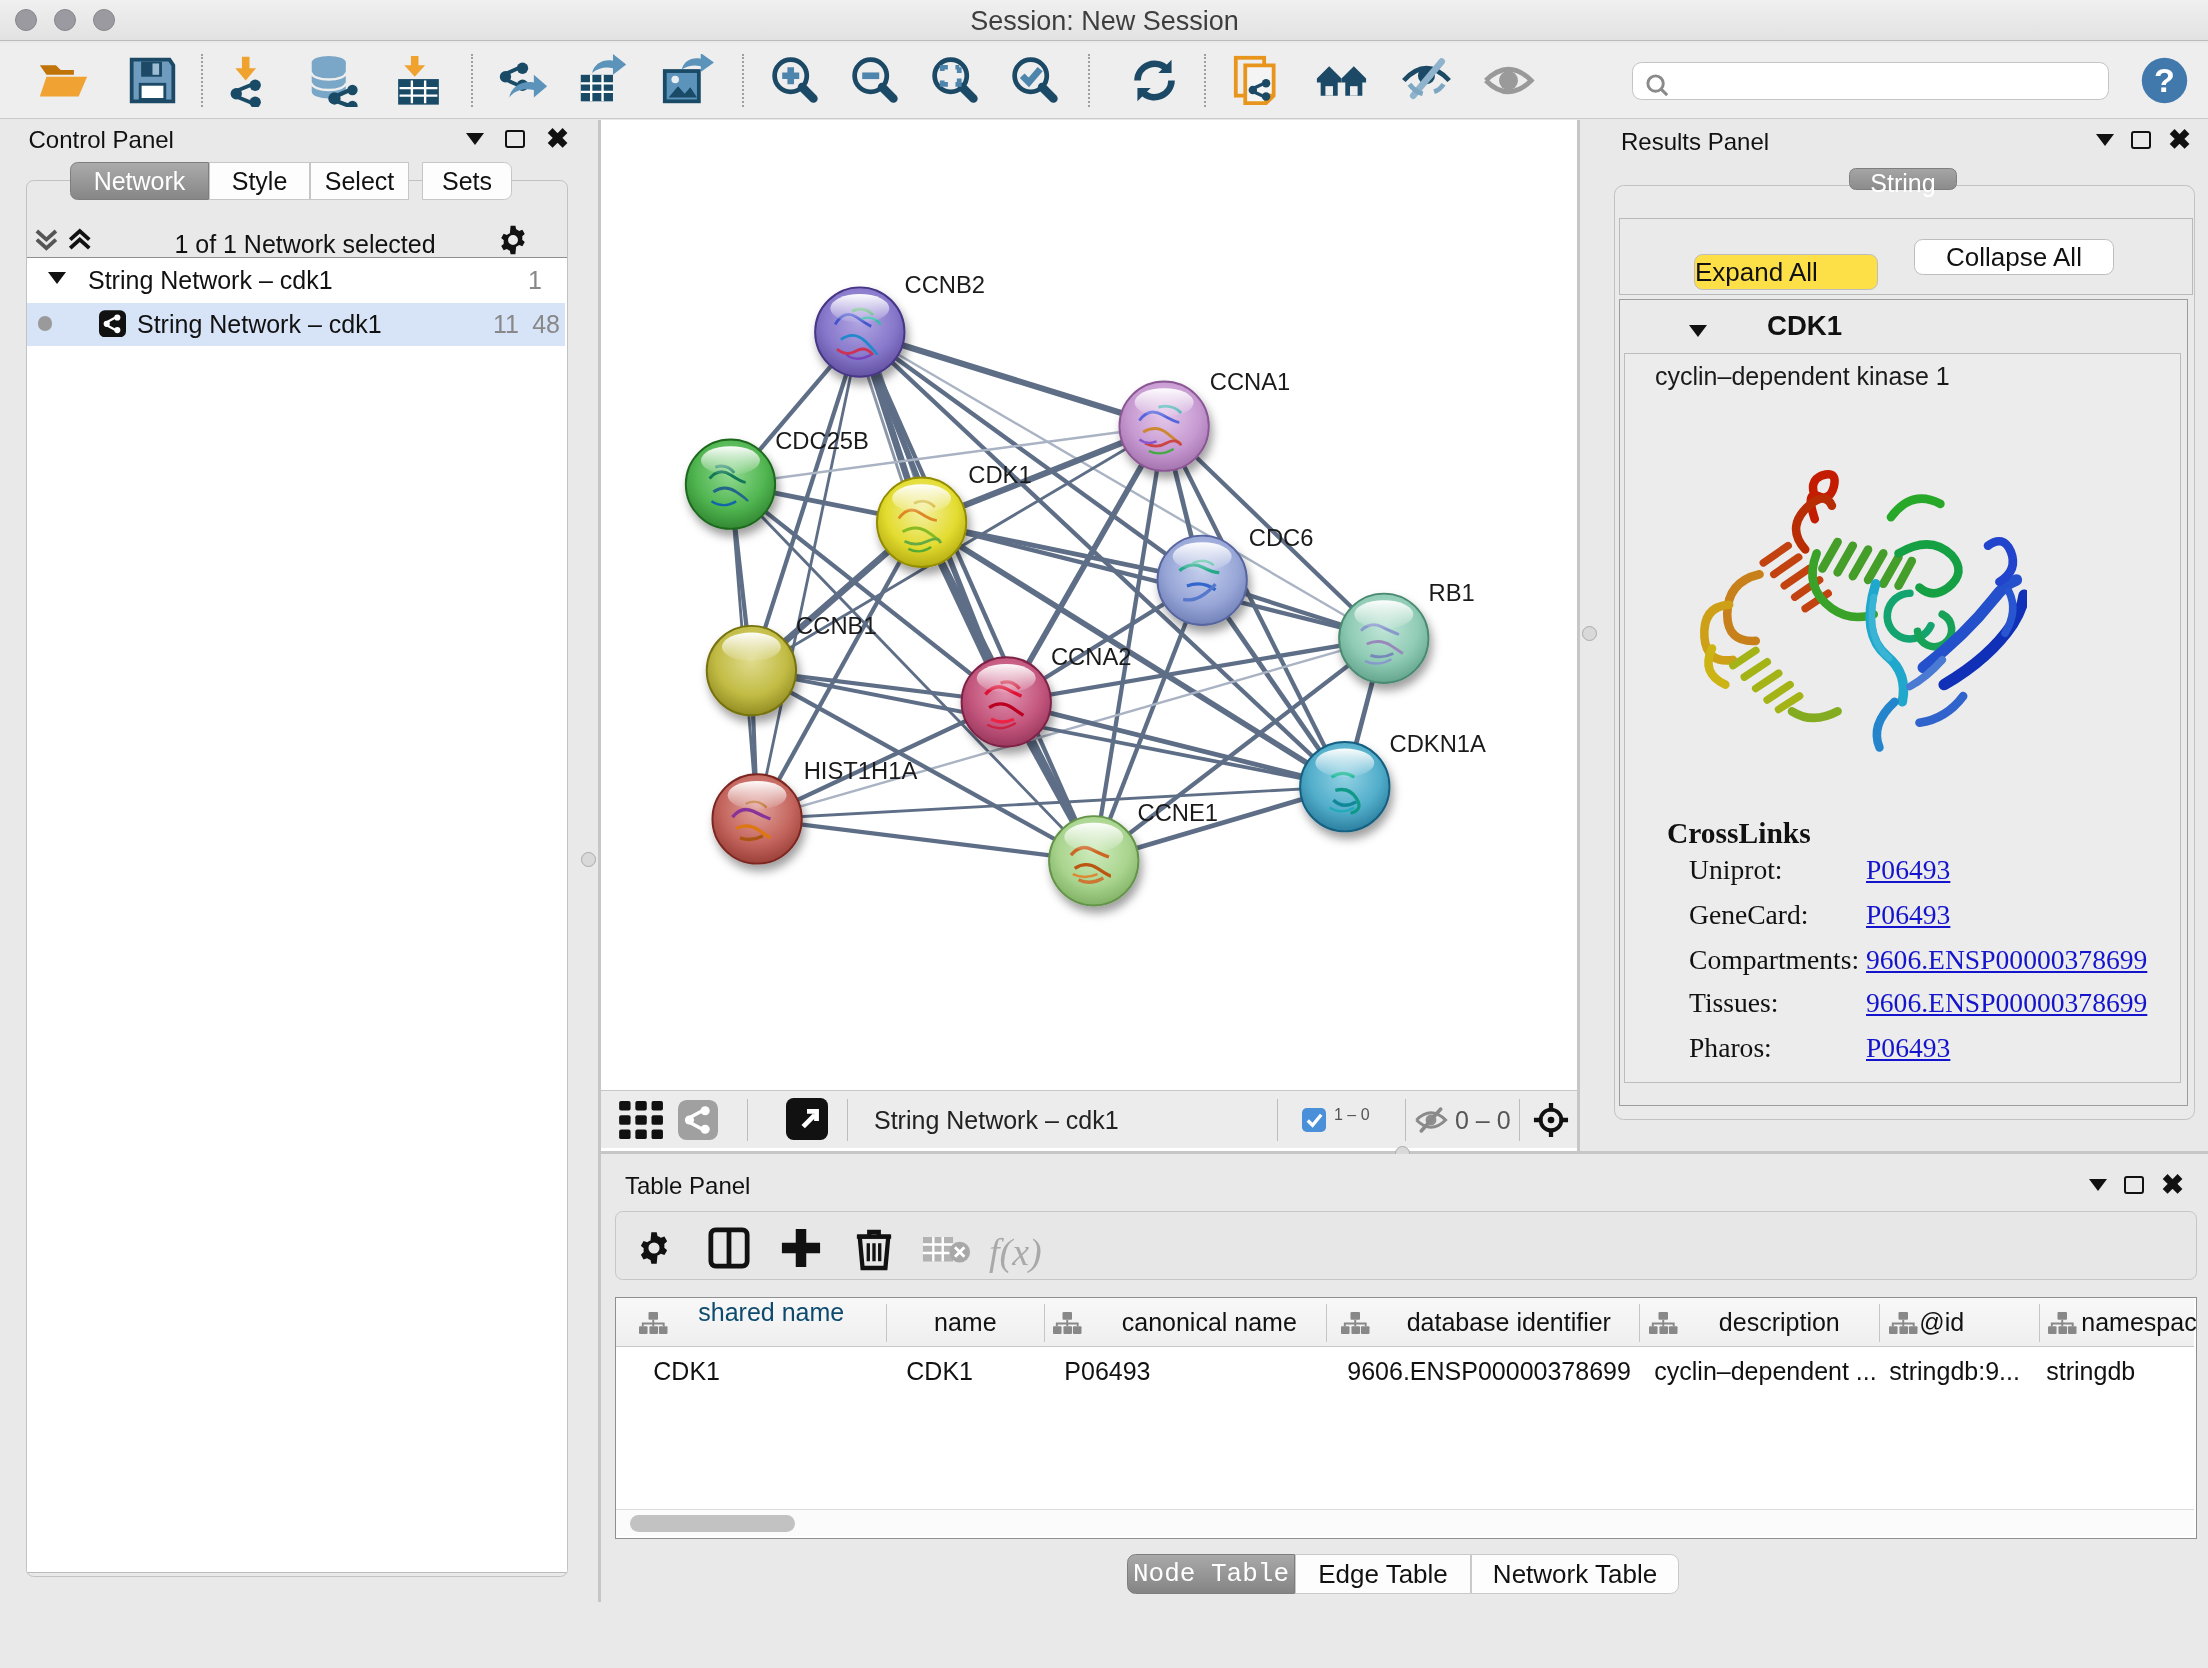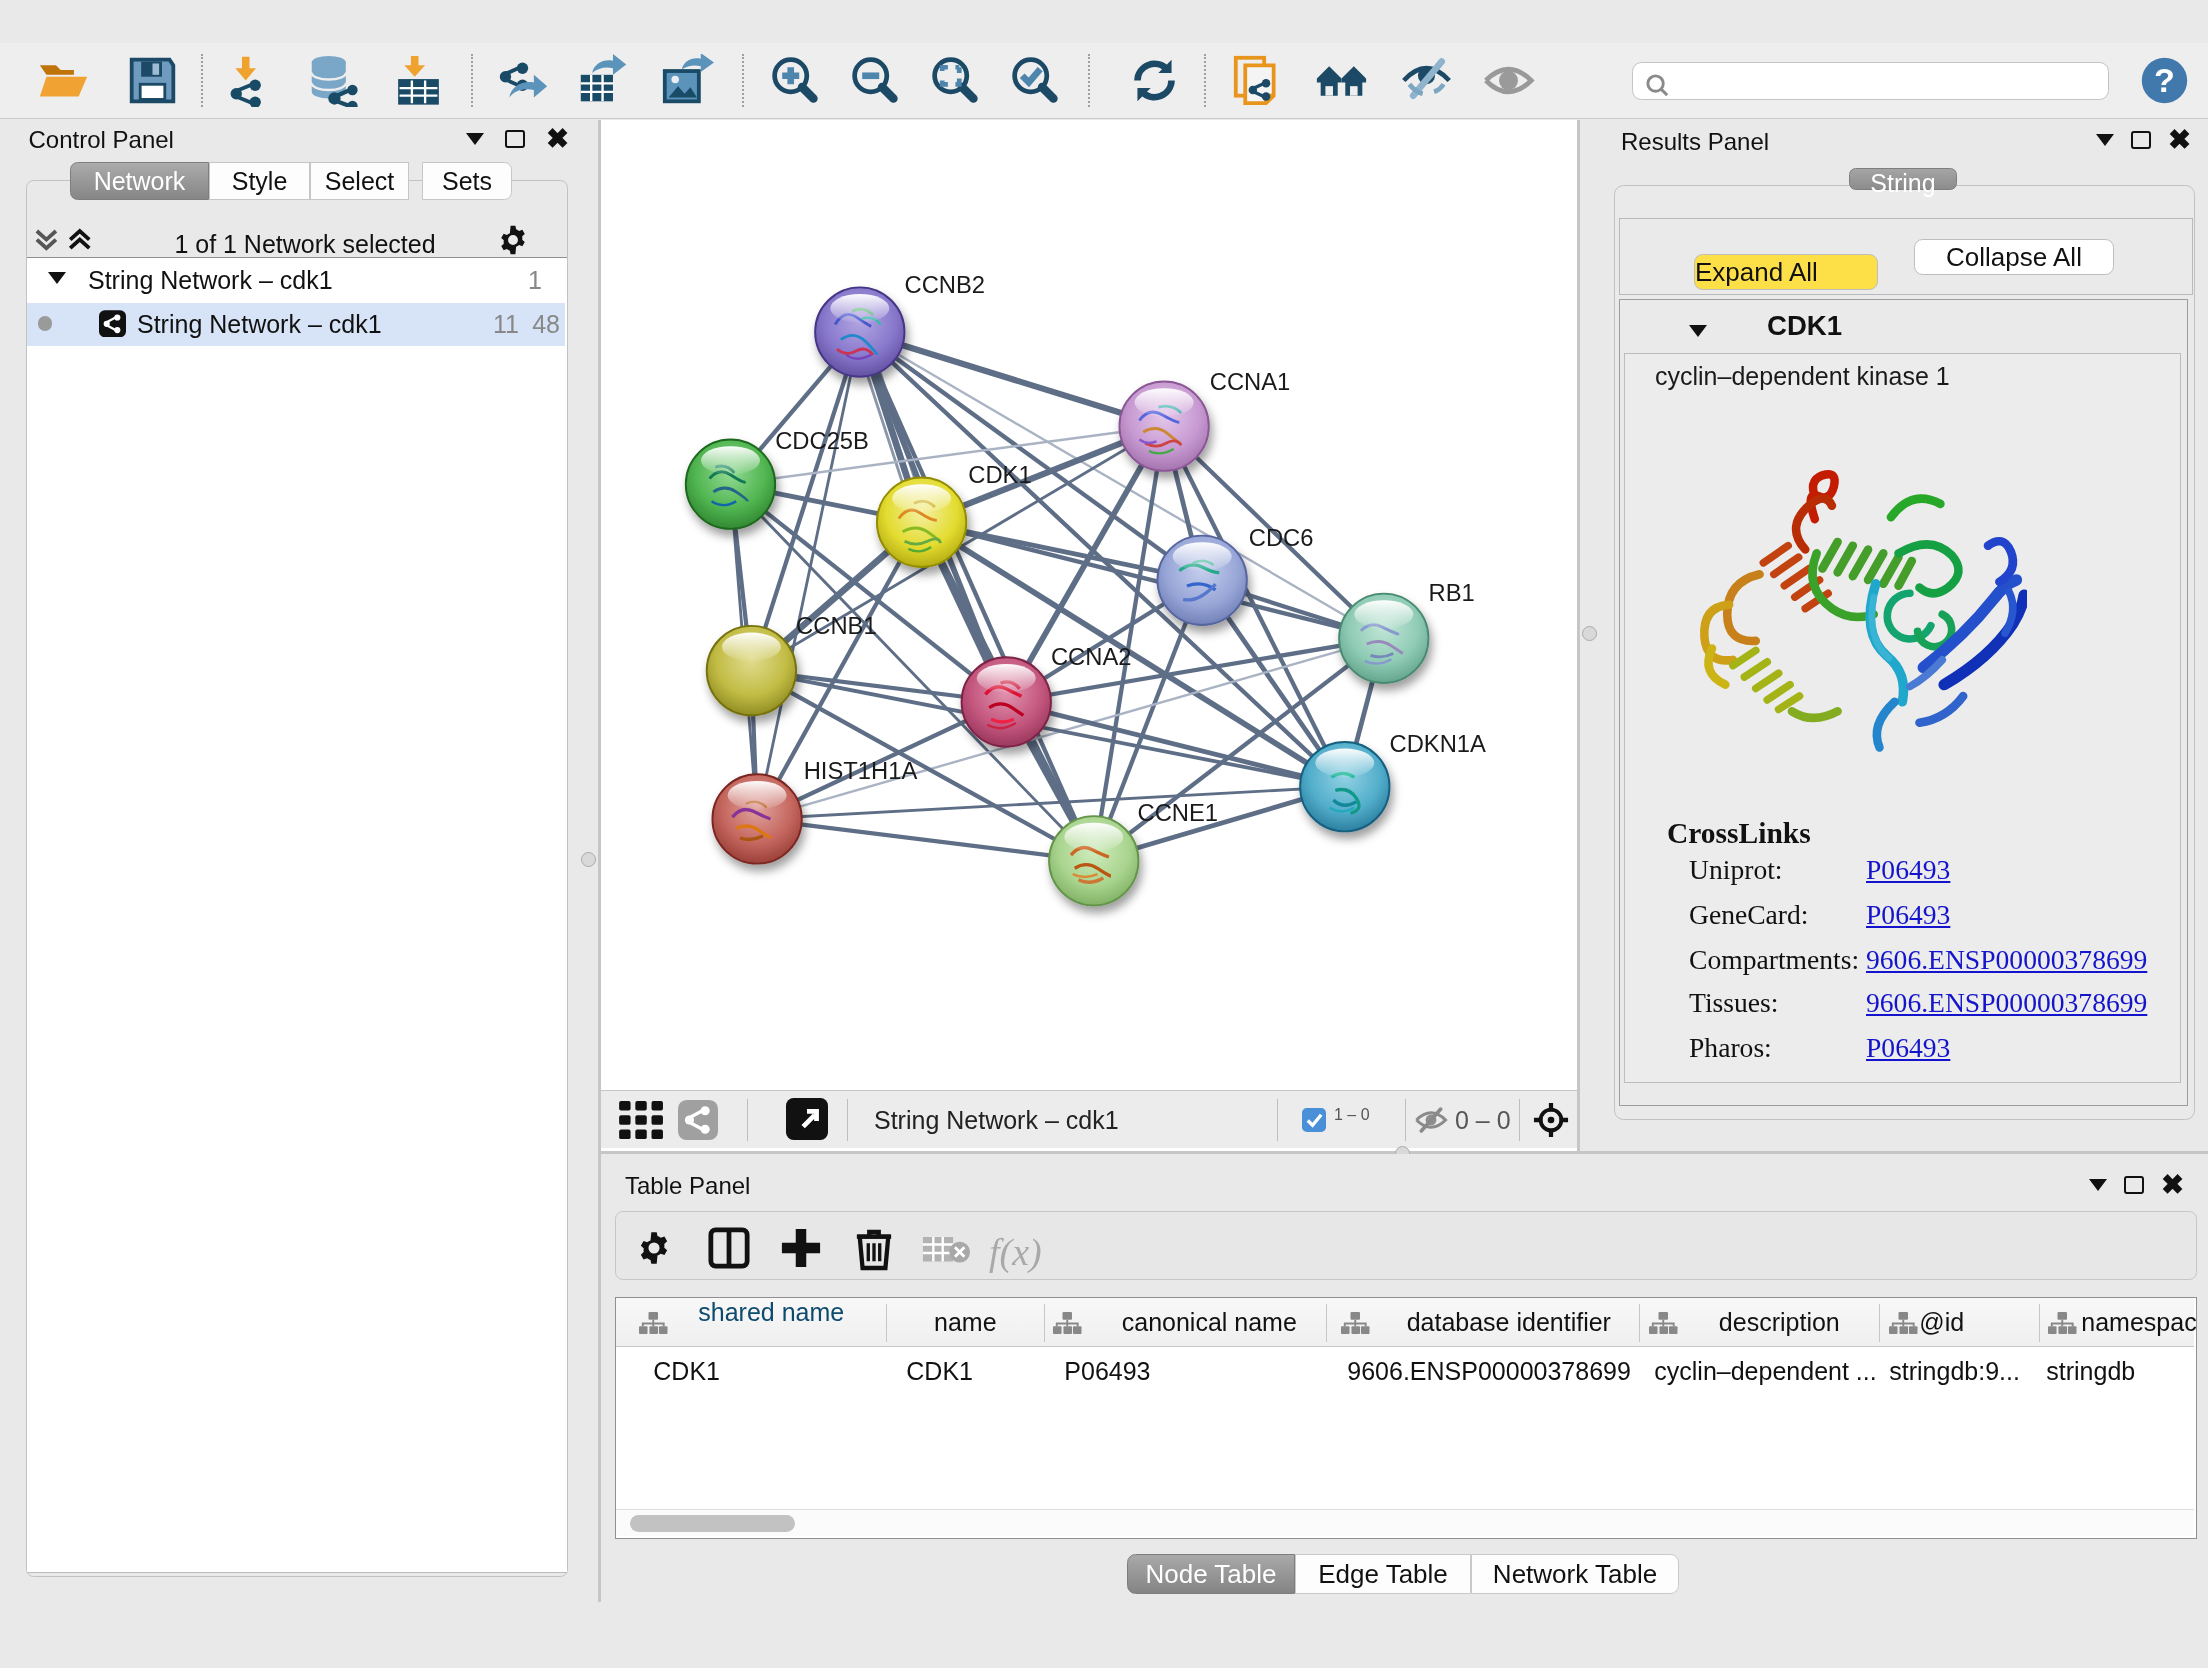--- a/index.html
+++ b/index.html
@@ -53,20 +53,26 @@
 
 #statusbar { left:0; top:1602px; width:2208px; height:67px; background:#e9e9e9;
   border-top:1.9px solid #cdcdcd; }
 .sbtn { position:absolute; top:15px; height:46px; background:linear-gradient(#fdfdfd,#ededed);
   border:1.9px solid #b5b5b5; }
 a.lnk { color:#1414cc; }
 </style>
 </head>
 <body>
 <div id="stage">
+  <div class="abs" id="titlebar">
+    <div class="tl" style="left:15px;"></div>
+    <div class="tl" style="left:54px;"></div>
+    <div class="tl" style="left:93px;"></div>
+    <div id="wtitle">Session: New Session</div>
+  </div>
   <div class="abs" id="toolbar">
     <svg class="ticon" style="left:37px" viewBox="0 0 56 56">
         <path d="M3 12 h17 l5 5 h14 v5 H10 z" fill="#c07408"></path>
         <path d="M10 24 h43 l-9 21 H3 z" fill="#f0a233"></path>
       </svg>
     <svg class="ticon" style="left:126px" viewBox="0 0 56 56">
         <path d="M6 6 h40 l4 6 v38 h-44 z" fill="#6f9cbe" stroke="#1c4a66" stroke-width="4"></path>
         <rect x="16" y="8" width="22" height="16" fill="#1c4a66"></rect>
         <rect x="28" y="10" width="7" height="12" fill="#9dbdd5"></rect>
         <rect x="15" y="32" width="26" height="16" fill="#fff" stroke="#1c4a66" stroke-width="3"></rect>
@@ -726,18 +732,18 @@
       <div class="abs" style="left:290px;top:59px;font-size:25px;color:#111;">CDK1</div>
       <div class="abs" style="left:448px;top:59px;font-size:25px;color:#111;">P06493</div>
       <div class="abs" style="left:731px;top:59px;font-size:25px;color:#111;">9606.ENSP00000378699</div>
       <div class="abs" style="left:1038px;top:59px;font-size:25px;color:#111;">cyclin–dependent ...</div>
       <div class="abs" style="left:1273px;top:59px;font-size:25px;color:#111;">stringdb:9...</div>
       <div class="abs" style="left:1430px;top:59px;font-size:25px;color:#111;">stringdb</div>
       <div class="abs" style="left:0;top:211px;width:1578px;height:27px;background:#fbfbfb;border-top:1px solid #ddd;">
         <div class="abs" style="left:13.3px;top:4.8px;width:165px;height:17px;background:#c2c2c2;border-radius:8.6px;"></div>
       </div>
     </div>
-    <div class="abs" style="left:526px;top:400px;width:168px;height:40px;background:linear-gradient(#a9a9a9,#848484);border:1px solid #7e7e7e;border-radius:8.6px 0 0 8.6px;color:#fff;font-size:26px;text-align:center;line-height:39px;">Node Table</div>
+    <div class="abs" style="left:526px;top:400px;width:168px;height:40px;background:linear-gradient(#a9a9a9,#848484);border:1px solid #7e7e7e;border-radius:8.6px 0 0 8.6px;color:#fff;font-size:26px;text-align:center;line-height:39px;font-family:Liberation Mono, monospace;">Node Table</div>
     <div class="abs" style="left:694px;top:400px;width:176px;height:40px;background:#fdfdfd;border:1px solid #c9c9c9;color:#111;font-size:26px;text-align:center;line-height:39px;">Edge Table</div>
     <div class="abs" style="left:870px;top:400px;width:208px;height:40px;background:#fdfdfd;border:1px solid #c9c9c9;border-radius:0 8.6px 8.6px 0;color:#111;font-size:26px;text-align:center;line-height:39px;">Network Table</div>
   </div>
 </div>
 
 
 </body></html>

